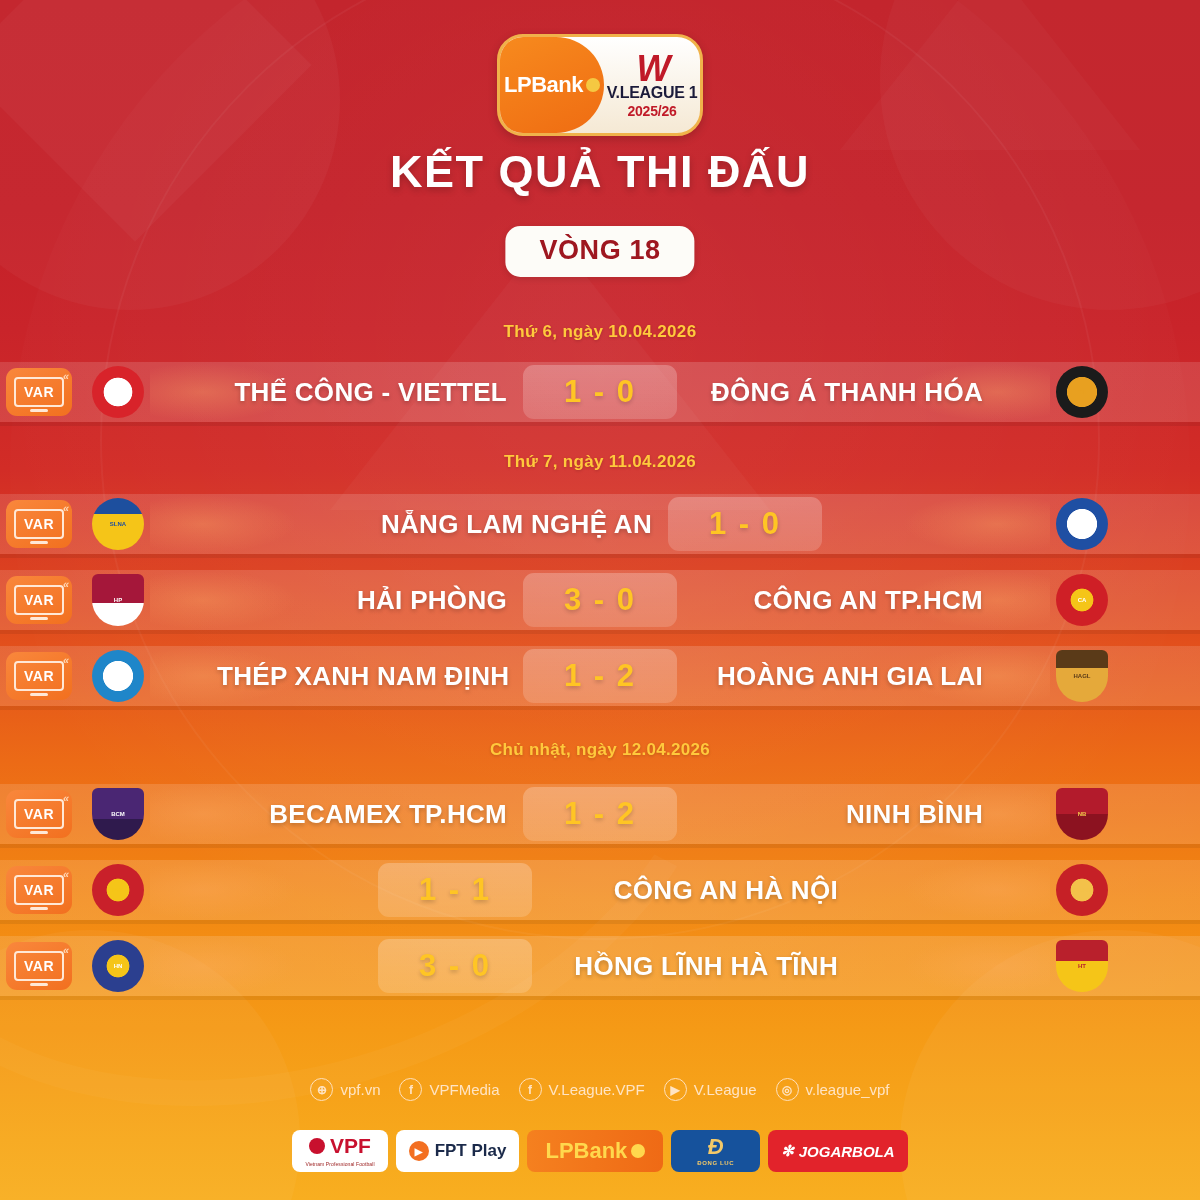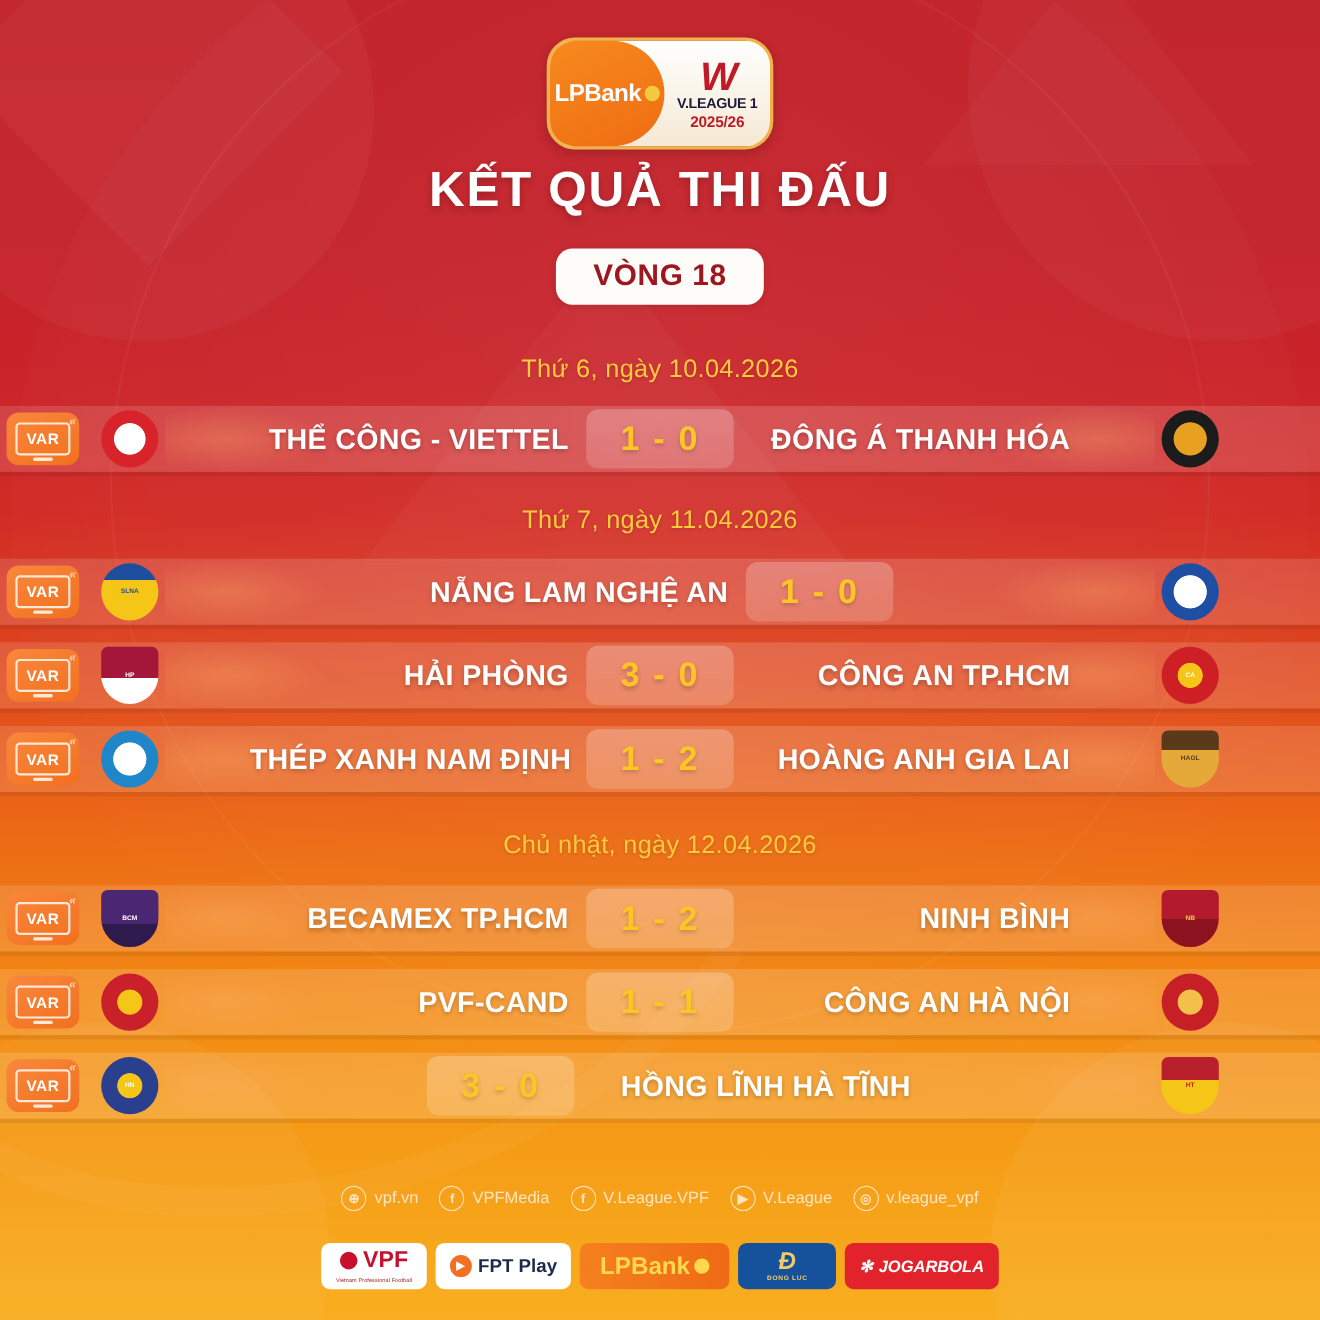--- a/index.html
+++ b/index.html
@@ -73,40 +73,40 @@
   }
   .logo-left {
     flex:0 0 104px; background:linear-gradient(155deg,#f78a1e,#ef6c12);
     display:flex; align-items:center; justify-content:center;
     border-radius:22px 60px 60px 22px;
   }
   .lp-text { color:#fff; font-size:22px; font-weight:bold; letter-spacing:-.5px; display:flex; align-items:center; gap:3px; }
   .lp-mark { width:14px; height:14px; border-radius:50%; background:#f5c842; display:inline-block; }
   .logo-right { flex:1; display:flex; flex-direction:column; align-items:center; justify-content:center; gap:1px; padding-top:4px; }
   .vl-w { font-size:36px; font-weight:bold; color:#c01a28; font-style:italic; line-height:.8; letter-spacing:-3px; }
-  .vl-name { font-size:13px; font-weight:bold; color:#1b1b3a; letter-spacing:-.3px; }
+  .vl-name { font-size:16px; font-weight:bold; color:#1b1b3a; letter-spacing:-.3px; }
   .vl-season { font-size:14px; font-weight:bold; color:#c01a28; letter-spacing:-.2px; }
 
   
   .title {
     position:absolute; left:0; right:0; top:146px; text-align:center; z-index:5;
     font-size:45px; font-weight:bold; color:#fff; letter-spacing:1.5px;
     text-shadow:0 3px 7px rgba(0,0,0,.22);
   }
   .round-badge {
     position:absolute; left:50%; top:226px; transform:translateX(-50%); z-index:5;
     background:#fdfcf8; color:#9e1720; font-size:27px; font-weight:bold;
     padding:9px 34px 11px; border-radius:15px; letter-spacing:.6px;
     box-shadow:0 2px 6px rgba(0,0,0,.12);
   }
 
   
   .content { position:absolute; left:0; right:0; top:300px; z-index:4; }
   .date-head {
-    text-align:center; color:#ffc93c; font-size:23px; font-weight:normal;
+    text-align:center; color:#ffc93c; font-size:17px; font-weight:bold;
     letter-spacing:.3px; text-shadow:0 1px 3px rgba(0,0,0,.18);
   }
   .day-block + .day-block { margin-top:0; }
 
   .match-row {
     position:relative; height:60px; display:flex; align-items:center;
     background:linear-gradient(90deg,
       rgba(255,255,255,.13) 0%, rgba(255,255,255,.17) 50%, rgba(255,255,255,.13) 100%);
     margin-bottom:16px;
   }
@@ -151,21 +151,21 @@
     position:absolute; left:50%; transform:translateX(-50%);
     display:flex; align-items:center; height:60px;
   }
   .team {
     color:#fff; font-size:26px; font-weight:bold; letter-spacing:.3px;
     white-space:nowrap; text-shadow:0 2px 4px rgba(0,0,0,.22);
   }
   .team.home { width:290px; text-align:right; }
   .team.away { width:290px; text-align:right; }
   .score-box {
-    width:134px; height:54px; margin:0 16px; border-radius:11px;
+    width:154px; height:54px; margin:0 16px; border-radius:11px;
     background:linear-gradient(180deg, rgba(255,255,255,.24), rgba(255,255,255,.16));
     display:flex; align-items:center; justify-content:center;
     color:#ffc524; font-size:31px; font-weight:bold; letter-spacing:2px;
     text-shadow:0 2px 4px rgba(0,0,0,.2);
   }
 
   
   .social {
     position:absolute; left:0; right:0; top:1078px; z-index:6;
     display:flex; align-items:center; justify-content:center; gap:19px;
@@ -337,21 +337,20 @@
         <div class="var-screen">
             <span>VAR</span>
           </div>
         <span class="var-flick">«</span>
       </div>
       <div class="beast l"></div>
       <div class="beast r"></div>
       <div class="crest home" style="background:radial-gradient(circle,#f5c518 30%,#c9202a 32%);color:#f5c518;">PVF</div>
       <div class="crest away" style="background:radial-gradient(circle,#f3c14a 30%,#c62026 32%);color:#f3c14a;">CAHN</div>
       <div class="fixture">
-        <div class="team home">PVF-CAND</div>
         <div class="score-box">1 - 1</div>
         <div class="team away">CÔNG AN HÀ NỘI</div>
       </div>
     </div>
 
     <div class="match-row">
       <div class="var-badge">
         <div class="var-screen">
             <span>VAR</span>
           </div>

